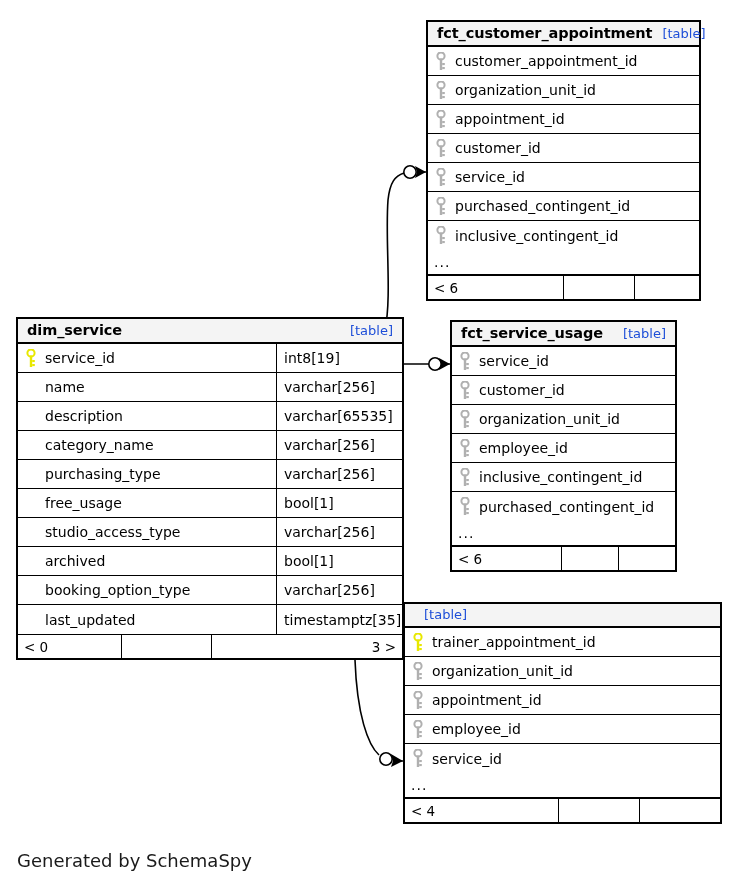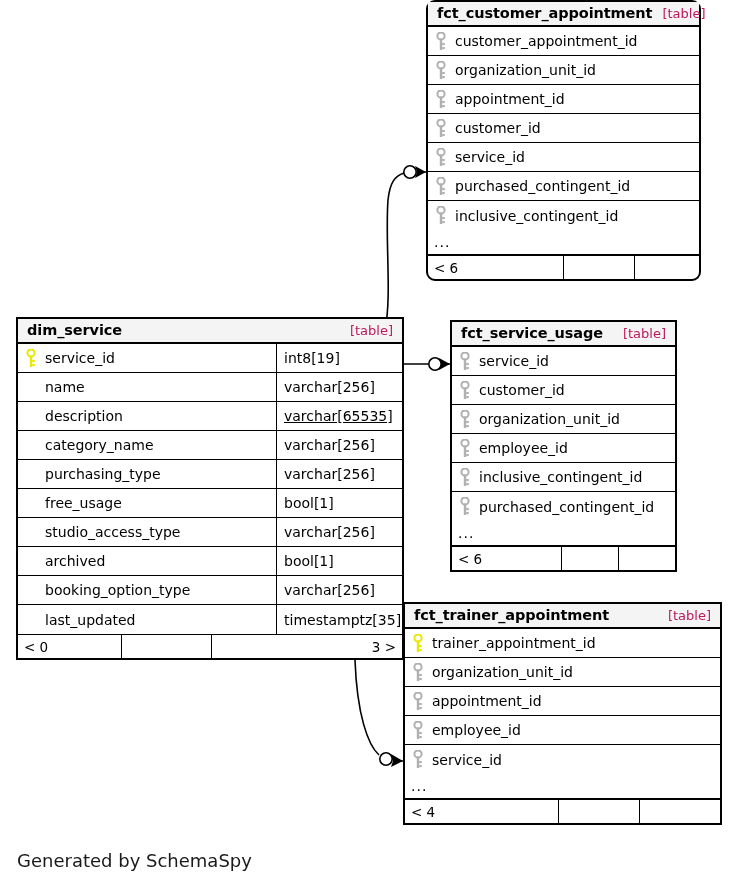--- a/index.html
+++ b/index.html
@@ -39,21 +39,21 @@
     box-sizing: border-box;
   }
   .tbl-title .tname {
     font-weight: bold;
     font-size: 14.5px;
     letter-spacing: -0.1px;
     white-space: nowrap;
   }
   .tbl-title .ttag {
     font-size: 13px;
-    color: #be185d;
+    color: #1d4ed8;
     white-space: nowrap;
     padding-left: 10px;
   }
   .col-row {
     display: flex;
     align-items: stretch;
     border-bottom: 1.5px solid #000000;
     box-sizing: border-box;
     min-height: 29px;
   }
@@ -161,21 +161,21 @@
     <circle cx="435" cy="364" r="6.2" fill="#ffffff" stroke="#000000" stroke-width="1.6"></circle>
     <path d="M 450,364 L 439,358 L 441,364 L 439,370 Z" fill="#000000"></path>
     <line x1="441" y1="364" x2="451" y2="364" stroke="#000000" stroke-width="1.4"></line>
 
     <path d="M 337,364 C 358,364 370,372 374,400 C 380,448 352,560 355,660 C 357,715 368,745 379,755" fill="none" stroke="#000000" stroke-width="1.6"></path>
     <circle cx="386" cy="759" r="6.2" fill="#ffffff" stroke="#000000" stroke-width="1.6"></circle>
     <path d="M 403,761 L 391,754 L 393,761 L 391,767 Z" fill="#000000"></path>
     <line x1="393" y1="761" x2="404" y2="761" stroke="#000000" stroke-width="1.4"></line>
   </svg>
 
-  <div class="table-box" id="tbl-fct_customer_appointment" style="left:426px; top:0; width:275px;border-radius:9px;">
+  <div class="table-box" id="tbl-fct_customer_appointment" style="left:426px; top:20px; width:275px;">
     <div class="tbl-title">
       <span class="tname">fct_customer_appointment</span>
       <span class="ttag">[table]</span>
     </div>
     <div>
       <div class="col-row">
         <div class="col-name-cell">
           <span class="keyicon"><svg width="10" height="19" viewBox="0 0 10 19">
                 <circle cx="5" cy="4" r="3.6" fill="none" stroke="#b0b0b0" stroke-width="2"></circle>
                 <rect x="3.8" y="6.5" width="2.4" height="11.5" fill="#b0b0b0"></rect>
@@ -287,21 +287,21 @@
         </div>
         <div class="col-type-cell" style="width:126px;">
           <span class="col-type">varchar[256]</span>
         </div>
       </div>
       <div class="col-row">
         <div class="col-name-cell">
           <span class="indent-pad"></span>
           <span class="col-label">description</span>
         </div>
-        <div class="col-type-cell" style="width:126px;text-decoration:underline;">
+        <div class="col-type-cell" style="width:126px;">
           <span class="col-type">varchar[65535]</span>
         </div>
       </div>
       <div class="col-row">
         <div class="col-name-cell">
           <span class="indent-pad"></span>
           <span class="col-label">category_name</span>
         </div>
         <div class="col-type-cell" style="width:126px;">
           <span class="col-type">varchar[256]</span>
@@ -445,21 +445,20 @@
     <div class="ellipsis-row">...</div>
     <div class="foot-row">
       <div class="foot-cell" style="width:110px;">&lt; 6</div>
       <div class="foot-cell" style="width:57px;"></div>
       <div class="foot-cell right" style="flex:1 1 auto;"></div>
     </div>
   </div>
 
   <div class="table-box" id="tbl-fct_trainer_appointment" style="left:403px; top:602px; width:319px;">
     <div class="tbl-title">
-      <span class="tname">fct_trainer_appointment</span>
       <span class="ttag">[table]</span>
     </div>
     <div>
       <div class="col-row">
         <div class="col-name-cell">
           <span class="keyicon"><svg width="10" height="19" viewBox="0 0 10 19">
                 <circle cx="5" cy="4" r="3.6" fill="none" stroke="#e8e800" stroke-width="2"></circle>
                 <rect x="3.8" y="6.5" width="2.4" height="11.5" fill="#e8e800"></rect>
                 <rect x="6.2" y="11" width="2.6" height="2.1" fill="#e8e800"></rect>
                 <rect x="6.2" y="15" width="2.6" height="2.1" fill="#e8e800"></rect>

